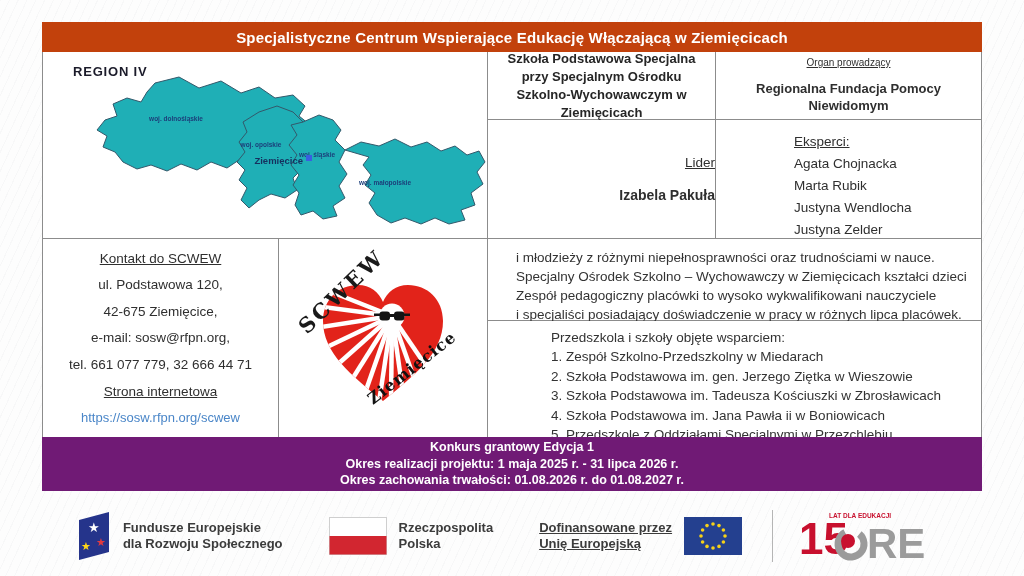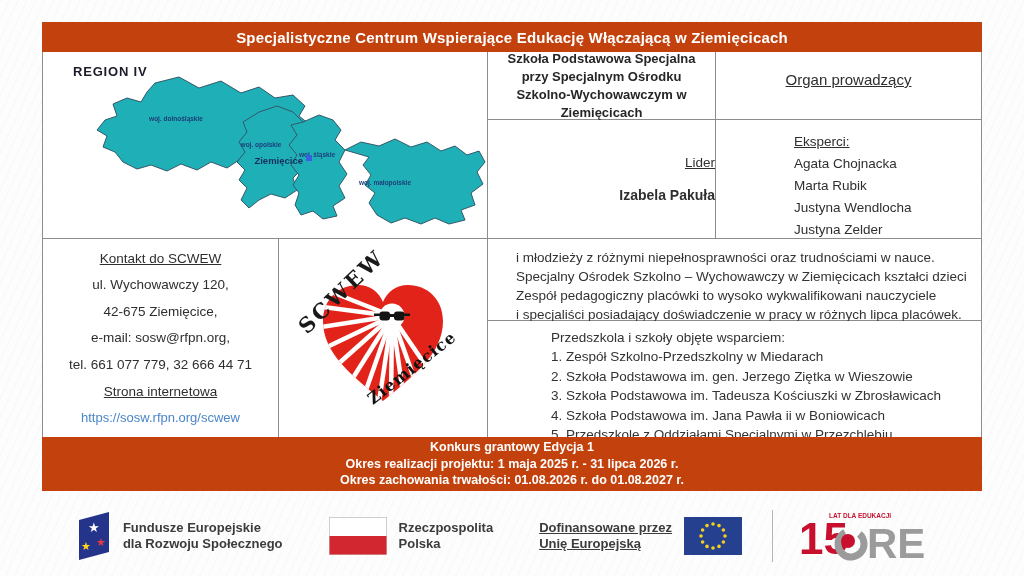--- a/index.html
+++ b/index.html
@@ -29,41 +29,41 @@
   .cell { position:absolute; background:#fff; }
   .map-cell   { left:0;   top:0;    width:445px; height:187px; border-right:1px solid #8c8c8c; border-bottom:1px solid #8c8c8c; }
   .mid-cell   { left:445px; top:0;  width:228px; height:187px; border-right:1px solid #8c8c8c; border-bottom:1px solid #8c8c8c; }
   .right-cell { left:673px; top:0;  width:265px; height:187px; border-bottom:1px solid #8c8c8c; }
   .sub-top    { height:68px; border-bottom:1px solid #8c8c8c; display:flex; flex-direction:column; align-items:center; justify-content:center; text-align:center; padding:2px 6px; }
   .sub-bottom { height:118px; }
   .school-name { font-weight:bold; font-size:13px; line-height:18px; color:#262626; }
   .leader-box { display:flex; flex-direction:column; align-items:flex-end; justify-content:center; height:100%; gap:17px; }
   .u { text-decoration:underline; }
   .b { font-weight:bold; }
-  .organ-heading { font-size:15px; margin-bottom:12px; }
+  .organ-heading { font-size:10px; margin-bottom:12px; }
   .organ-name { font-weight:bold; font-size:13px; line-height:17px; text-align:center; padding:0 8px; }
   .experts { padding:11px 0 0 78px; font-size:13.5px; }
   .experts div { line-height:22px; }
   .region-label { position:absolute; left:22px; top:12px; font-weight:bold; font-size:13px; letter-spacing:.8px; color:#1b1b2a;padding-left:8px; }
   .map-svg { position:absolute; left:0; top:0; width:445px; height:187px; }
 
   .contact-cell { left:0; top:187px; width:236px; height:198px; border-right:1px solid #8c8c8c;
     display:flex; flex-direction:column; justify-content:space-around; align-items:center;
     text-align:left; font-size:13.5px; padding:6px 4px; }
   .contact-cell a { color:#4A86C8; text-decoration:none; font-size:13px; }
   .logo-cell { left:236px; top:187px; width:209px; height:198px; border-right:1px solid #8c8c8c; }
   .logo-svg { position:absolute; inset:0; width:209px; height:198px; }
   .para-cell { left:445px; top:187px; width:493px; height:82px; border-bottom:1px solid #8c8c8c;
     padding:9px 6px 0 28px; font-size:13.5px; }
   .para-cell div { line-height:19px; color:#333; }
   .list-cell { left:445px; top:269px; width:493px; height:116px; padding:7px 4px 0 63px; font-size:13.5px; }
   .list-cell div { line-height:19.4px; color:#333; }
 
   .grantbar {
-    position:absolute; top:415px; left:0; width:940px; height:54px; background:#c2410c;
+    position:absolute; top:415px; left:0; width:940px; height:54px; background:#701a75;
     display:flex; flex-direction:column; align-items:center; justify-content:center; gap:0;
   }
   .grantbar div { color:#fff; font-weight:bold; font-size:12.5px; line-height:16.5px; }
 
   .footer {
     position:absolute; left:42px; top:503px; width:940px; height:66px; z-index:1;
     display:flex; align-items:center; justify-content:center;
   }
   .flabel { font-size:13px; font-weight:700; color:#3b3b3b; line-height:16px; }
   .flabel.right { text-align:left;text-decoration:underline; }
@@ -110,33 +110,34 @@
         <div class="leader-box">
           <div class="u" style="font-size:13.5px">Lider</div>
           <div class="b" style="font-size:14px">Izabela Pakuła</div>
         </div>
       </div>
     </div>
 
     <div class="cell right-cell">
       <div class="sub-top">
         <div class="u organ-heading">Organ prowadzący</div>
+        <div class="organ-name">Regionalna Fundacja Pomocy Niewidomym</div>
       </div>
       <div class="sub-bottom experts">
         <div class="u">Eksperci:</div>
         <div>Agata Chojnacka</div>
         <div>Marta Rubik</div>
         <div>Justyna Wendlocha</div>
         <div>Justyna Zelder</div>
       </div>
     </div>
 
     <div class="cell contact-cell">
       <div class="u">Kontakt do SCWEW</div>
-      <div>ul. Wychowawczy 120,</div>
+      <div>ul. Podstawowa 120,</div>
       <div>42-675 Ziemięcice,</div>
       <div>e-mail: sosw@rfpn.org,</div>
       <div>tel. 661 077 779, 32 666 44 71</div>
       <div class="u">Strona internetowa</div>
       <a href="#">https://sosw.rfpn.org/scwew</a>
     </div>
 
     <div class="cell logo-cell">
       <svg class="logo-svg" viewBox="0 0 209 198">
         <defs>

